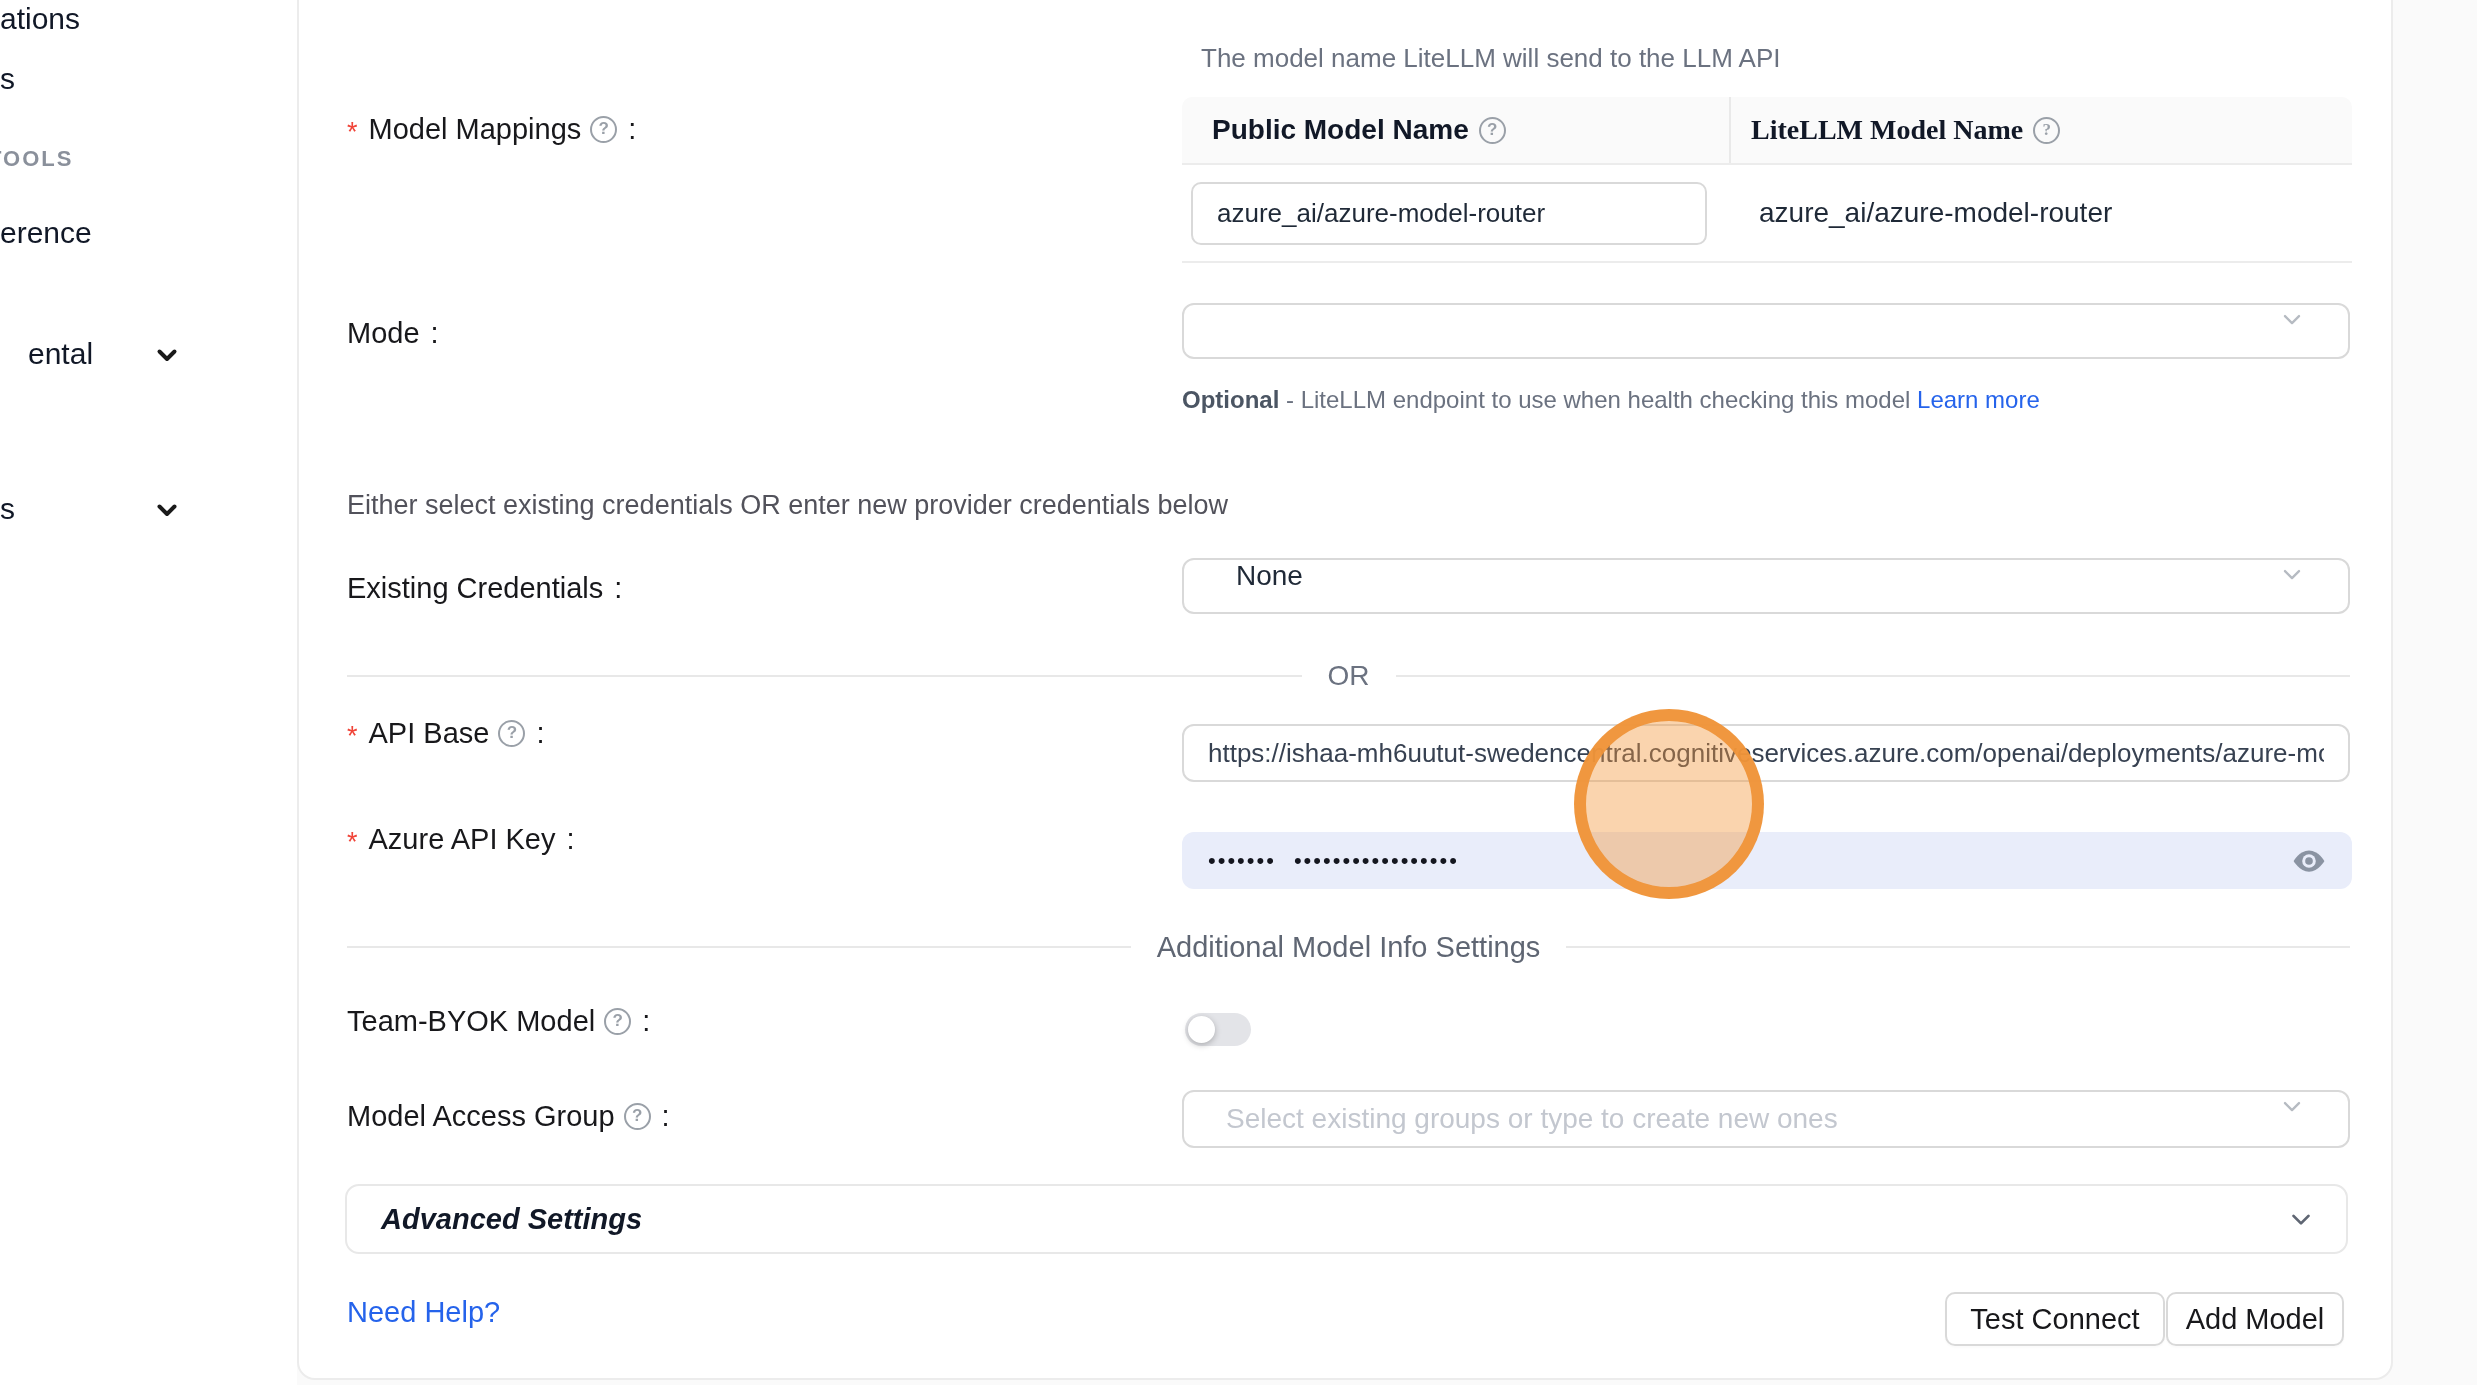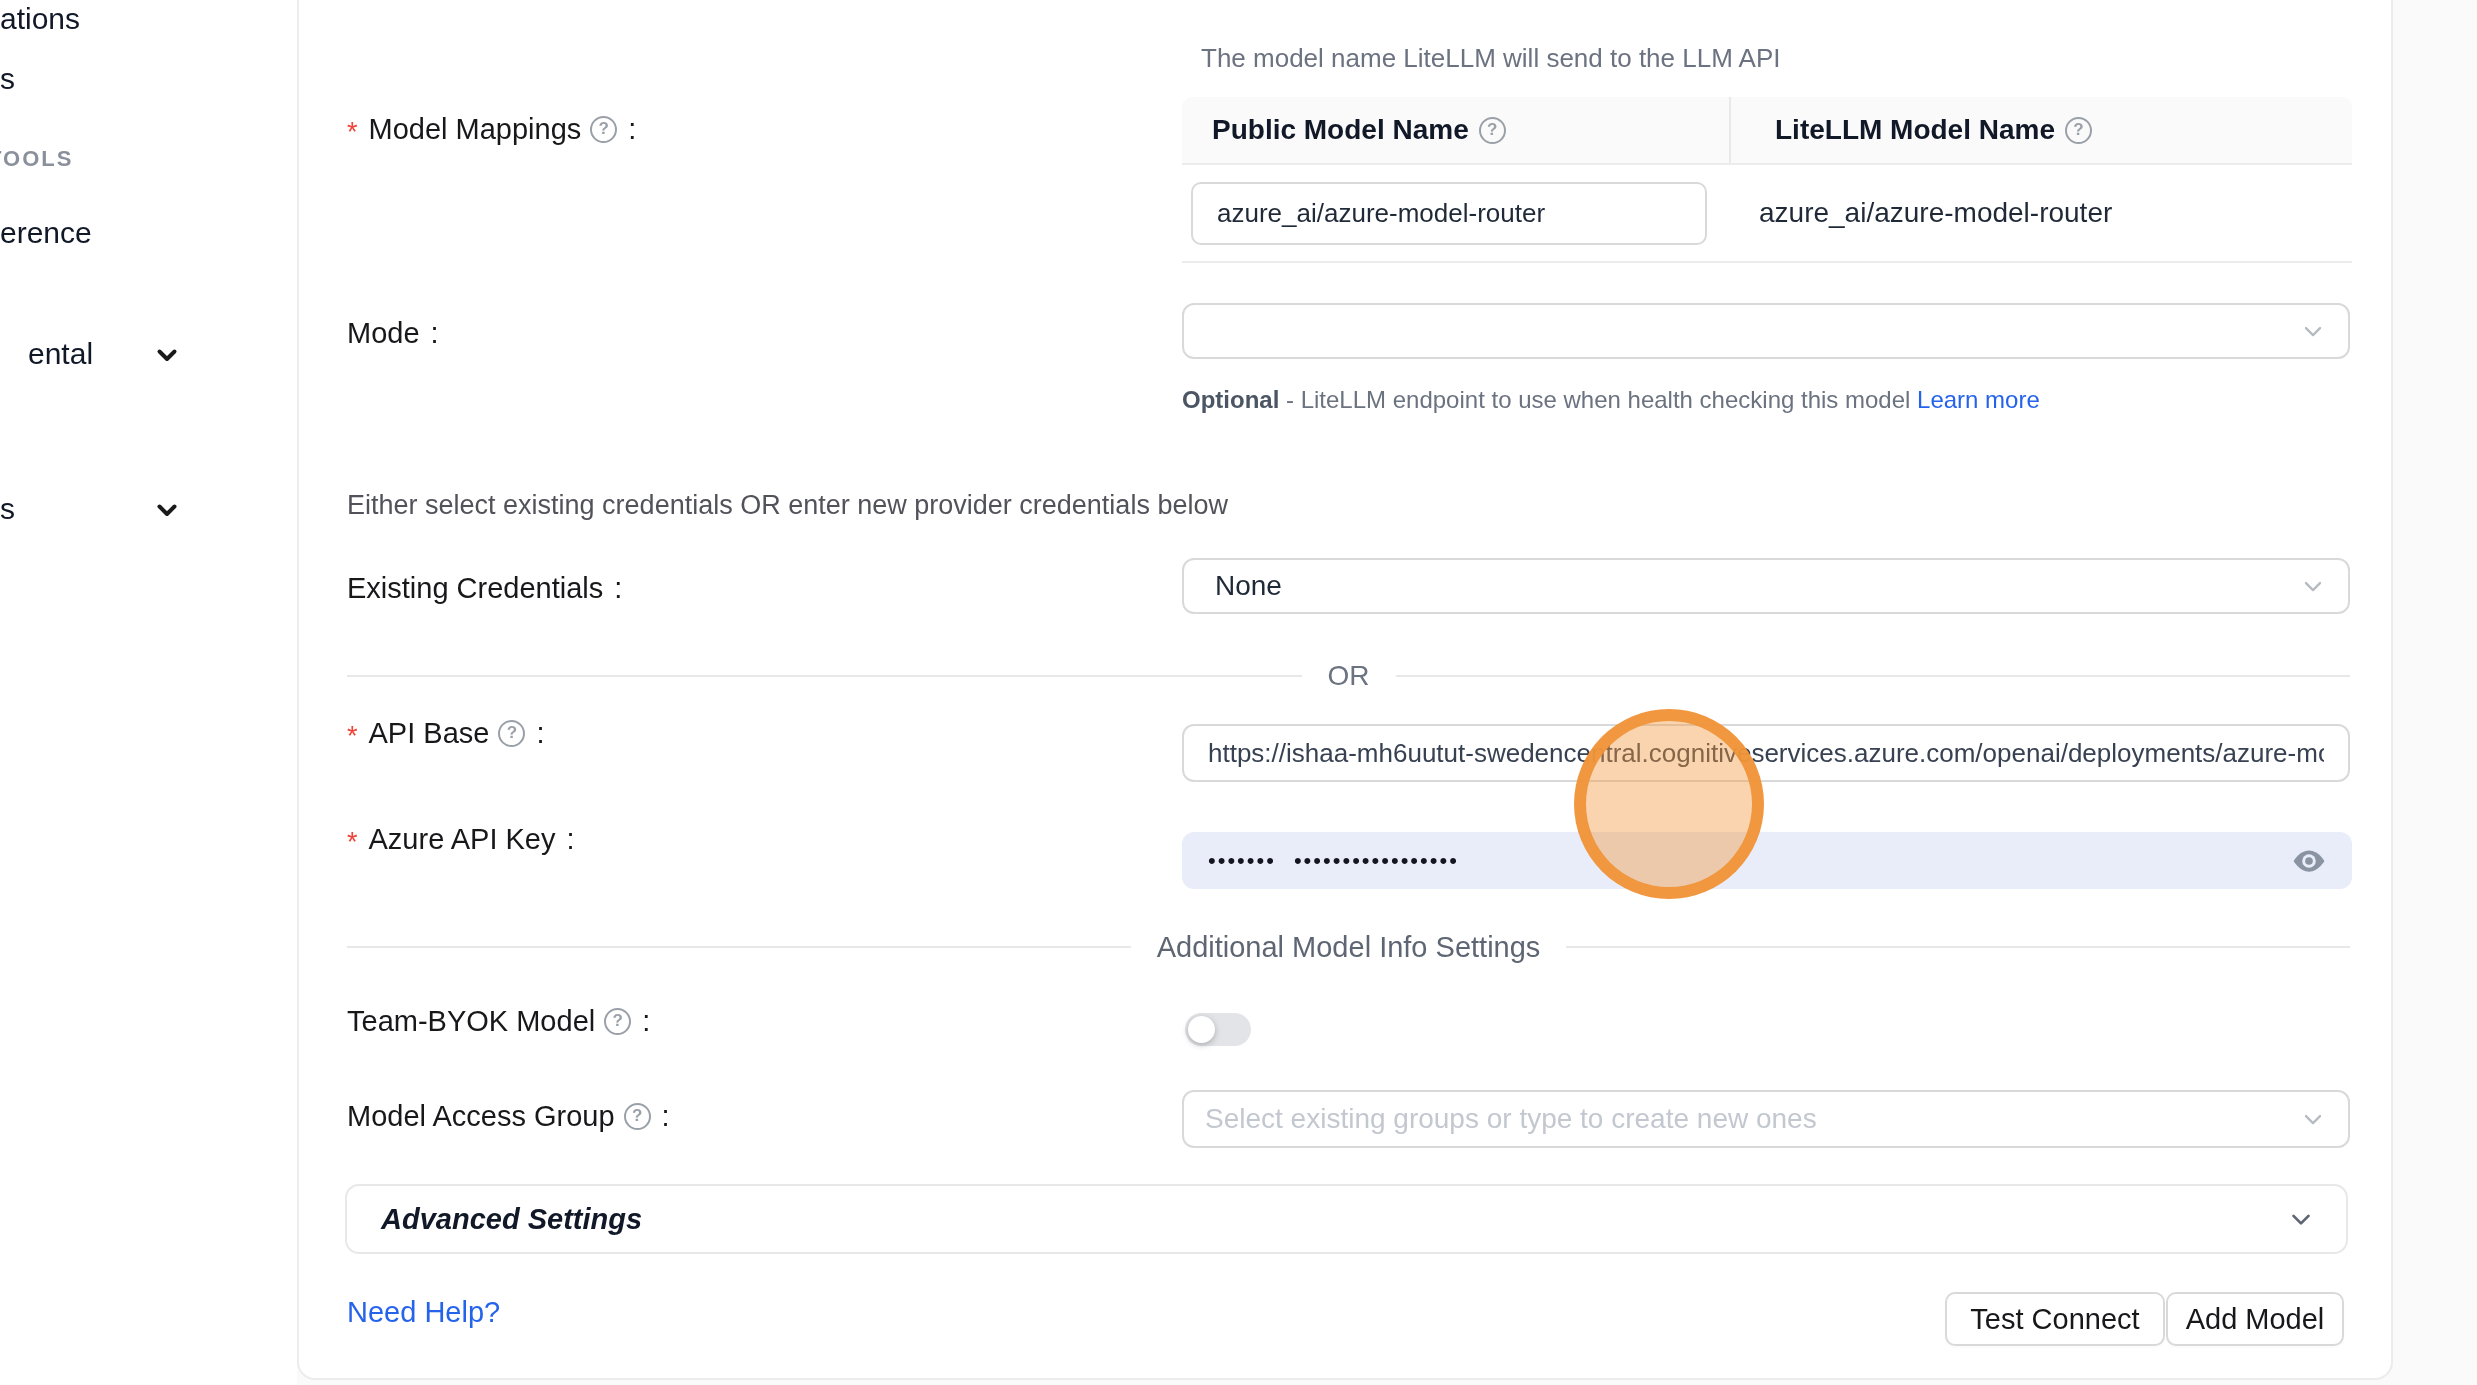--- a/index.html
+++ b/index.html
@@ -35,21 +35,21 @@
   
   .map-table { left:883px; top:80px; width:1170px; }
   .map-header {
     height:68px; background:#fafafa; border-radius:10px 10px 0 0;
     display:flex; align-items:center; position:relative;
     border-bottom:2px solid #ececec;
   }
   .map-col-divider { position:absolute; left:547px; top:0; width:2px; height:100%; background:#e9e9e9; }
   .map-th { font-size:28px; font-weight:700; color:#111827; display:flex; align-items:center; gap:10px; }
   .map-th.c1 { padding-left:30px; width:547px; }
-  .map-th.c2 { padding-left:46px; }
+  .map-th.c2 { padding-left:22px;font-family:Liberation Serif, serif; }
   .map-body { height:98px; position:relative; border-bottom:2px solid #ececec; background:#fff; }
   .map-input {
     position:absolute; left:9px; top:17px; width:516px; height:63px;
     border:2px solid #d9d9d9; border-radius:10px; font-size:26px; color:#1f2937;
     padding:0 24px; font-family:"Liberation Sans", sans-serif; background:#fff; outline:none;
   }
   .map-static { position:absolute; left:577px; top:0; height:100%; display:flex; align-items:center; font-size:28px; color:#1f2937; }
 
   
   .f-label { display:flex; align-items:center; gap:9px; font-size:29px; color:#18181b; white-space:nowrap; height:40px; }
@@ -58,21 +58,21 @@
     width:27px; height:27px; border:2px solid #9aa0a8; border-radius:50%;
     display:inline-flex; align-items:center; justify-content:center;
     font-size:17px; font-weight:700; color:#9aa0a8; cursor:pointer; flex:0 0 auto;
   }
   .colon { margin-left:2px; }
 
   
   .select-box {
     width:1168px; height:56px; background:#fff;
     border:2px solid #d9d9d9; border-radius:12px;
-    display:flex; align-items:center; padding:0 21px; cursor:pointer;
+    display:flex; padding:0 42px; cursor:pointer;
   }
   .select-value { font-size:28px; color:#1f2937; padding-left:10px; }
   .select-placeholder { font-size:28px; color:#c3c7cf; flex:1; border:none; outline:none; background:transparent; font-family:"Liberation Sans", sans-serif; }
   .select-placeholder::placeholder { color:#c3c7cf; }
   .select-arrow { margin-left:auto; width:28px; height:28px; flex:0 0 auto; }
 
   .text-input {
     width:1168px; height:58px; border:2px solid #d9d9d9; border-radius:12px;
     font-size:26px; color:#374151; padding:0 24px; background:#fff; outline:none;
     font-family:"Liberation Sans", sans-serif; white-space:nowrap; overflow:hidden;

